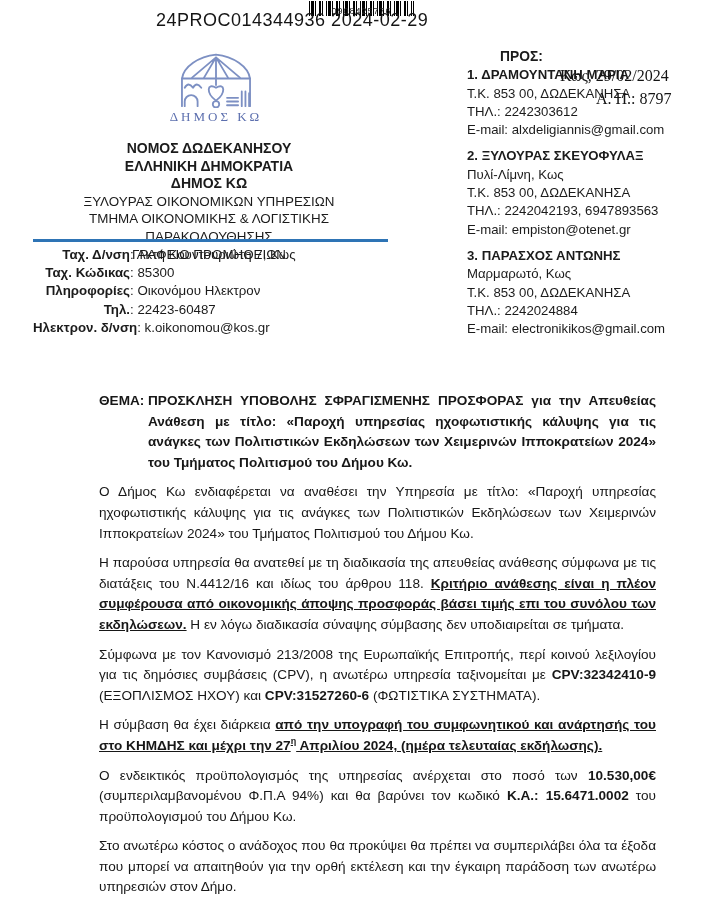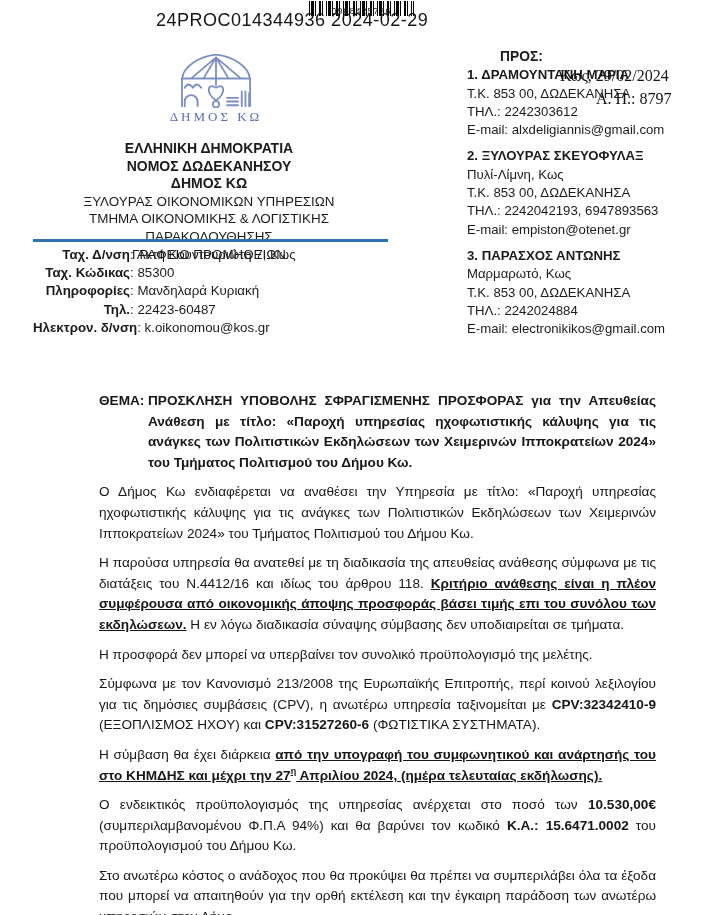--- a/index.html
+++ b/index.html
@@ -102,41 +102,41 @@
       <path d="M16,61 v-5 a7,7 0 0 1 14,0 v5"></path>
 
       <path d="M62,52 h12 M62,56 h12 M62,60 h12"></path>
       <path d="M78,45 v16 M82,45 v16 M86,47 v14"></path>
     </svg>
   </span>
   <div class="logo-text">ΔΗΜΟΣ ΚΩ</div>
 </div>
 
 <div class="org-block">
+  <div class="org-line-b">ΝΟΜΟΣ ΔΩΔΕΚΑΝΗΣΟΥ</div>
   <div class="org-line-b">ΕΛΛΗΝΙΚΗ ΔΗΜΟΚΡΑΤΙΑ</div>
-  <div class="org-line-b">ΝΟΜΟΣ ΔΩΔΕΚΑΝΗΣΟΥ</div>
   <div class="org-line-b">ΔΗΜΟΣ ΚΩ</div>
   <div class="org-line">ΞΥΛΟΥΡΑΣ ΟΙΚΟΝΟΜΙΚΩΝ ΥΠΗΡΕΣΙΩΝ</div>
   <div class="org-line">ΤΜΗΜΑ ΟΙΚΟΝΟΜΙΚΗΣ &amp; ΛΟΓΙΣΤΙΚΗΣ ΠΑΡΑΚΟΛΟΥΘΗΣΗΣ</div>
   <div class="org-line">ΓΡΑΦΕΙΟ ΠΡΟΜΗΘΕΙΩΝ</div>
 </div>
 <div class="divider"></div>
 
 <div class="contact">
   <div class="contact-row">
     <span class="contact-label">Ταχ. Δ/νση</span>
     <span class="contact-value">: Ακτή Κουντουριώτη 7, Κως</span>
   </div>
   <div class="contact-row">
     <span class="contact-label">Ταχ. Κώδικας</span>
     <span class="contact-value">: 85300</span>
   </div>
   <div class="contact-row">
     <span class="contact-label">Πληροφορίες</span>
-    <span class="contact-value">: Μανδηλαρά Κυριακή</span>
+    <span class="contact-value">: Οικονόμου Ηλεκτρον</span>
   </div>
   <div class="contact-row">
     <span class="contact-label">Τηλ.</span>
     <span class="contact-value">: 22423-60487</span>
   </div>
   <div class="contact-row">
     <span class="contact-label">Ηλεκτρον. δ/νση</span>
     <span class="contact-value">: k.oikonomou@kos.gr</span>
   </div>
 </div>
@@ -171,19 +171,18 @@
 </div>
 
 <div class="doc-body">
   <div class="subject">
     <div class="subject-label">ΘΕΜΑ:</div>
     <div class="subject-text">ΠΡΟΣΚΛΗΣΗ ΥΠΟΒΟΛΗΣ ΣΦΡΑΓΙΣΜΕΝΗΣ ΠΡΟΣΦΟΡΑΣ για την Απευθείας Ανάθεση με τίτλο: «Παροχή υπηρεσίας ηχοφωτιστικής κάλυψης  για τις ανάγκες των Πολιτιστικών Εκδηλώσεων των Χειμερινών Ιπποκρατείων 2024» του Τμήματος  Πολιτισμού  του Δήμου Κω.</div>
   </div>
   <div>
       <div class="para"><span>Ο Δήμος Κω ενδιαφέρεται να αναθέσει την Υπηρεσία με τίτλο: «Παροχή υπηρεσίας ηχοφωτιστικής κάλυψης  για τις ανάγκες των Πολιτιστικών Εκδηλώσεων των Χειμερινών Ιπποκρατείων 2024» του Τμήματος  Πολιτισμού  του  Δήμου Κω.</span></div>
       <div class="para"><span>Η παρούσα υπηρεσία θα ανατεθεί με τη διαδικασία της απευθείας ανάθεσης σύμφωνα με τις διατάξεις του Ν.4412/16 και ιδίως του άρθρου 118. </span><span class="b u">Κριτήριο ανάθεσης είναι η πλέον συμφέρουσα από οικονομικής άποψης προσφοράς βάσει τιμής επι του συνόλου των εκδηλώσεων.</span><span> Η εν λόγω διαδικασία σύναψης σύμβασης δεν υποδιαιρείται σε τμήματα.</span></div>
-      <div class="para"><span>Η προσφορά δεν μπορεί να υπερβαίνει τον συνολικό προϋπολογισμό της μελέτης.</span></div>
       <div class="para"><span>Σύμφωνα με τον Κανονισμό 213/2008 της Ευρωπαϊκής Επιτροπής, περί κοινού λεξιλογίου για τις δημόσιες συμβάσεις (CPV), η ανωτέρω υπηρεσία ταξινομείται με </span><span class="b">CPV:32342410-9</span><span> (ΕΞΟΠΛΙΣΜΟΣ ΗΧΟΥ) και </span><span class="b">CPV:31527260-6</span><span> (ΦΩΤΙΣΤΙΚΑ ΣΥΣΤΗΜΑΤΑ).</span></div>
       <div class="para"><span>Η σύμβαση θα έχει διάρκεια </span><span class="b u">από την υπογραφή του συμφωνητικού και ανάρτησής του στο ΚΗΜΔΗΣ και μέχρι την 27</span><sup class="b u">η</sup><span class="b u"> Απριλίου  2024, (ημέρα τελευταίας εκδήλωσης).</span></div>
       <div class="para"><span>Ο ενδεικτικός προϋπολογισμός της  υπηρεσίας ανέρχεται  στο  ποσό των </span><span class="b">10.530,00€</span><span> (συμπεριλαμβανομένου Φ.Π.Α 94%) και θα βαρύνει τον κωδικό </span><span class="b">Κ.Α.: 15.6471.0002</span><span> του προϋπολογισμού του Δήμου Κω.</span></div>
       <div class="para"><span>Στο ανωτέρω κόστος ο ανάδοχος που θα προκύψει θα πρέπει να συμπεριλάβει όλα τα έξοδα που μπορεί να απαιτηθούν για την ορθή εκτέλεση και την έγκαιρη παράδοση των ανωτέρω υπηρεσιών  στον Δήμο.</span></div>
     </div>
 </div>
 
 </body></html>

